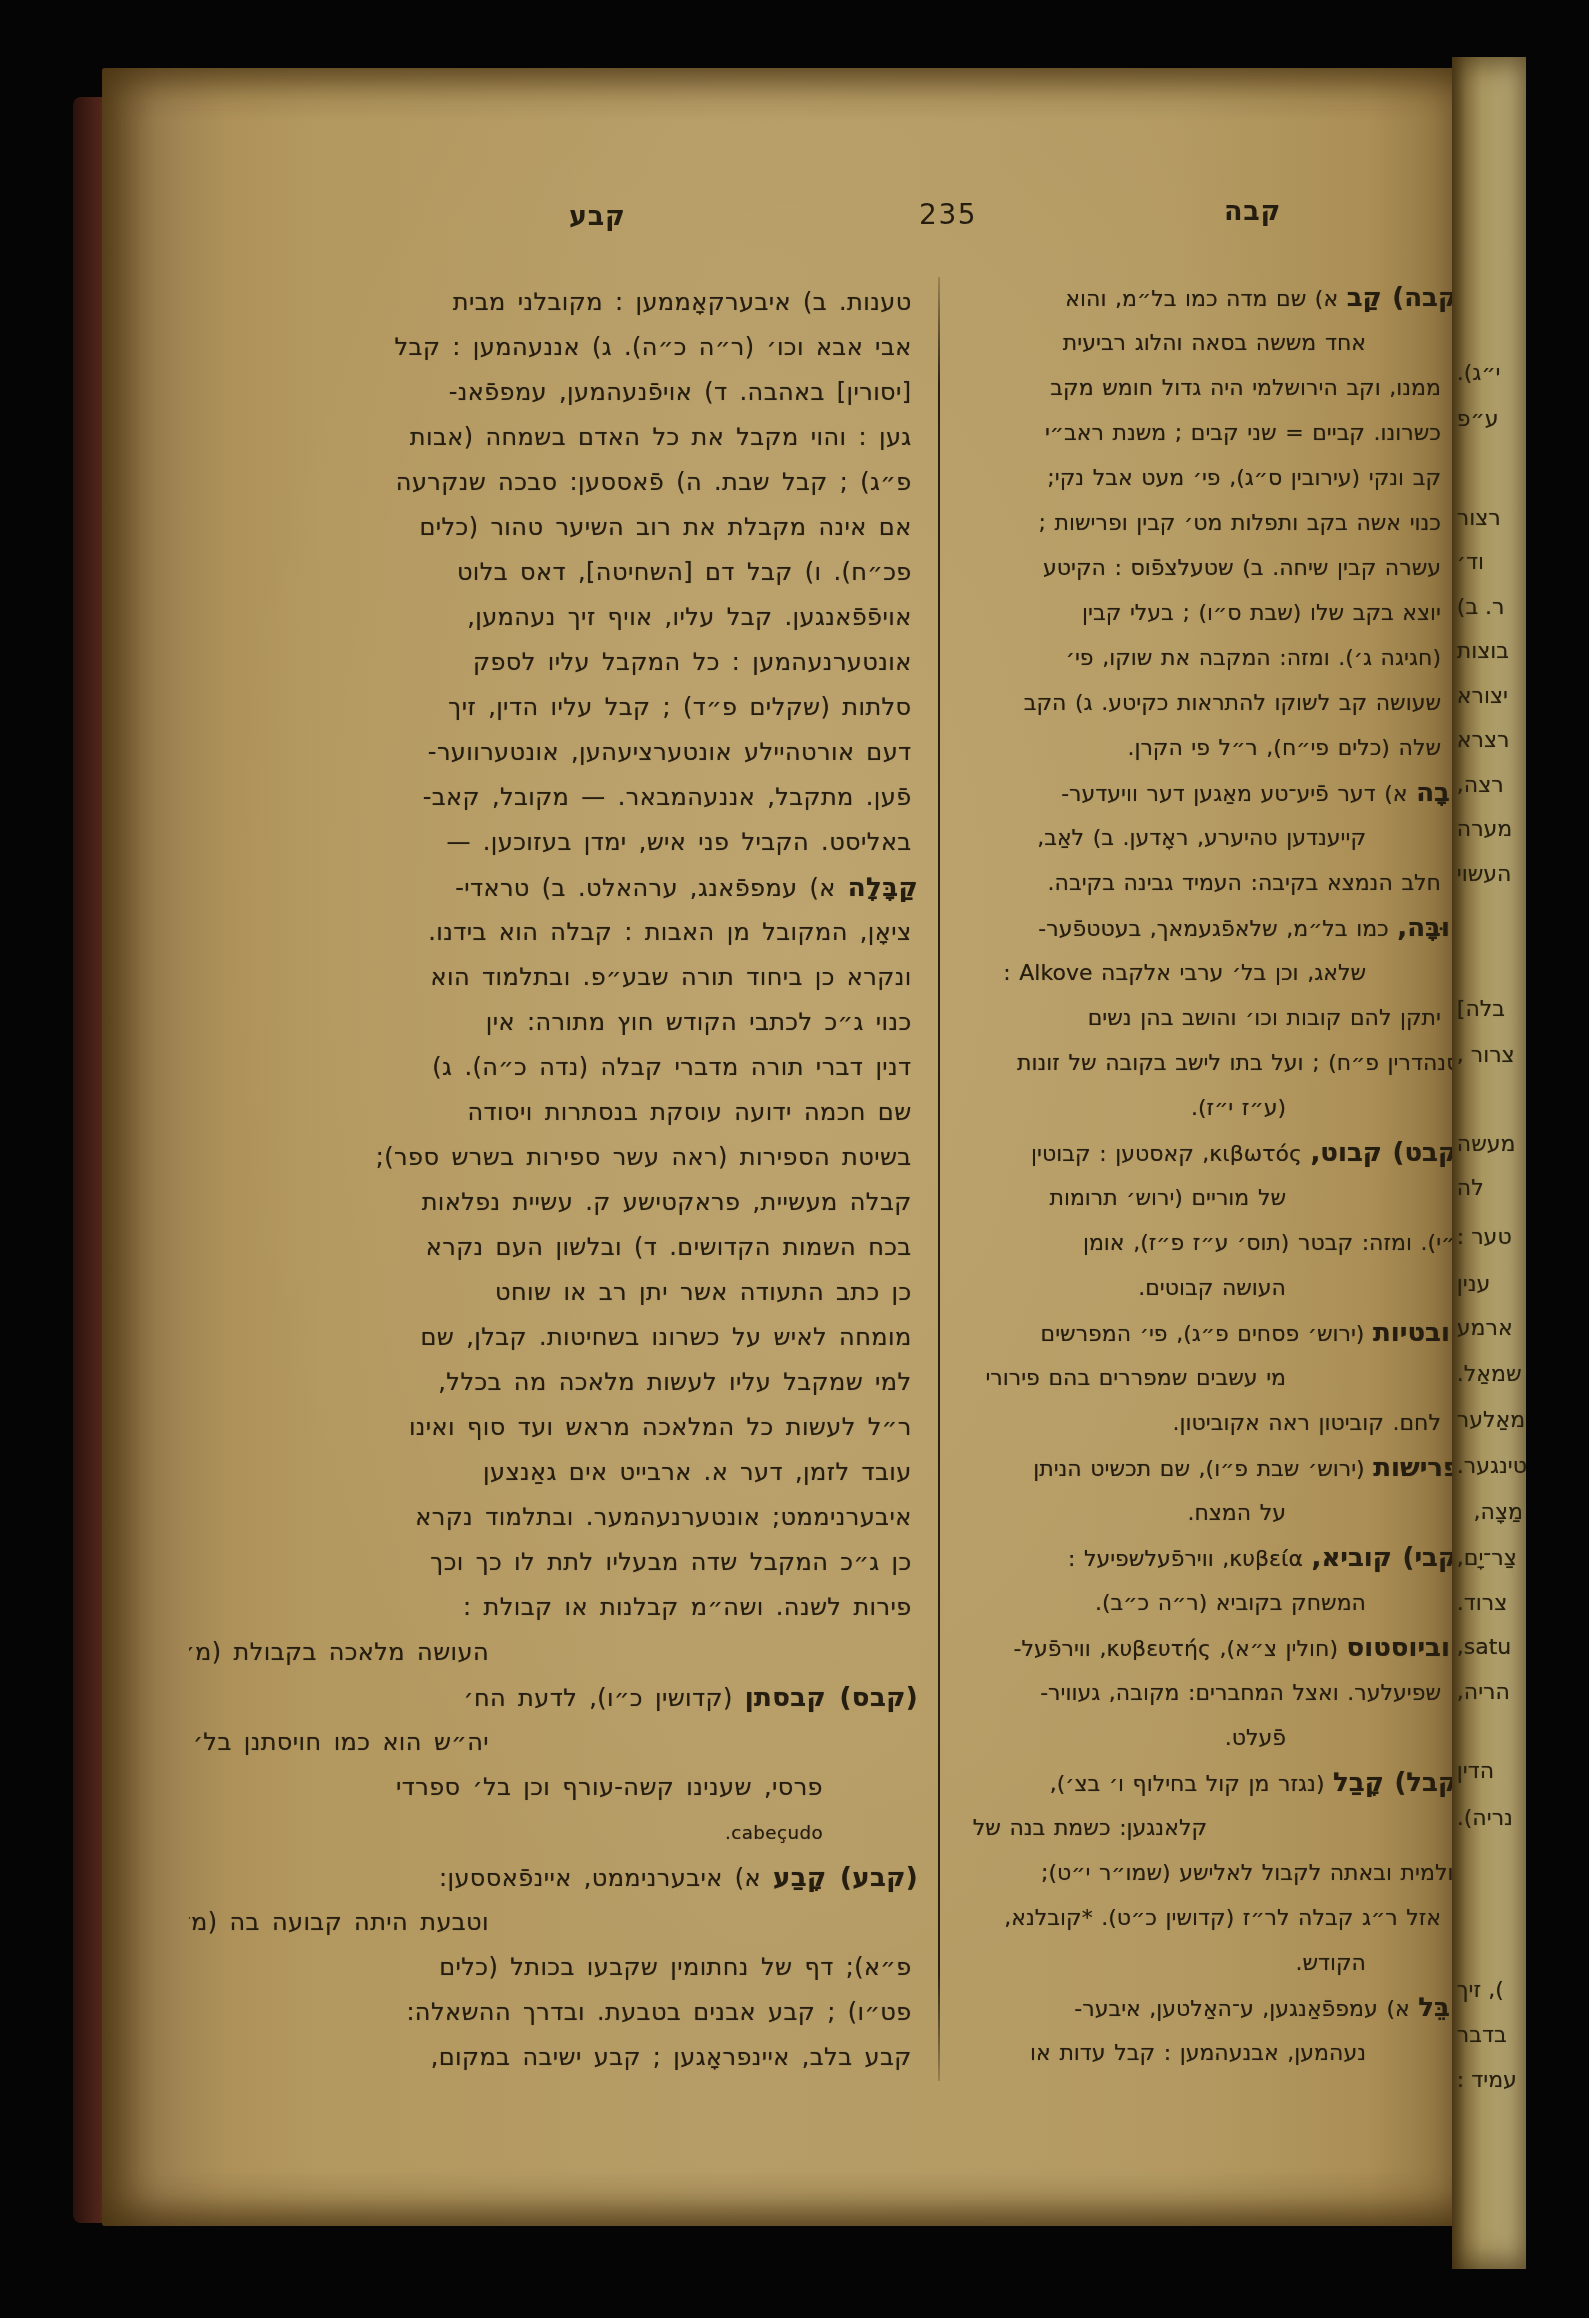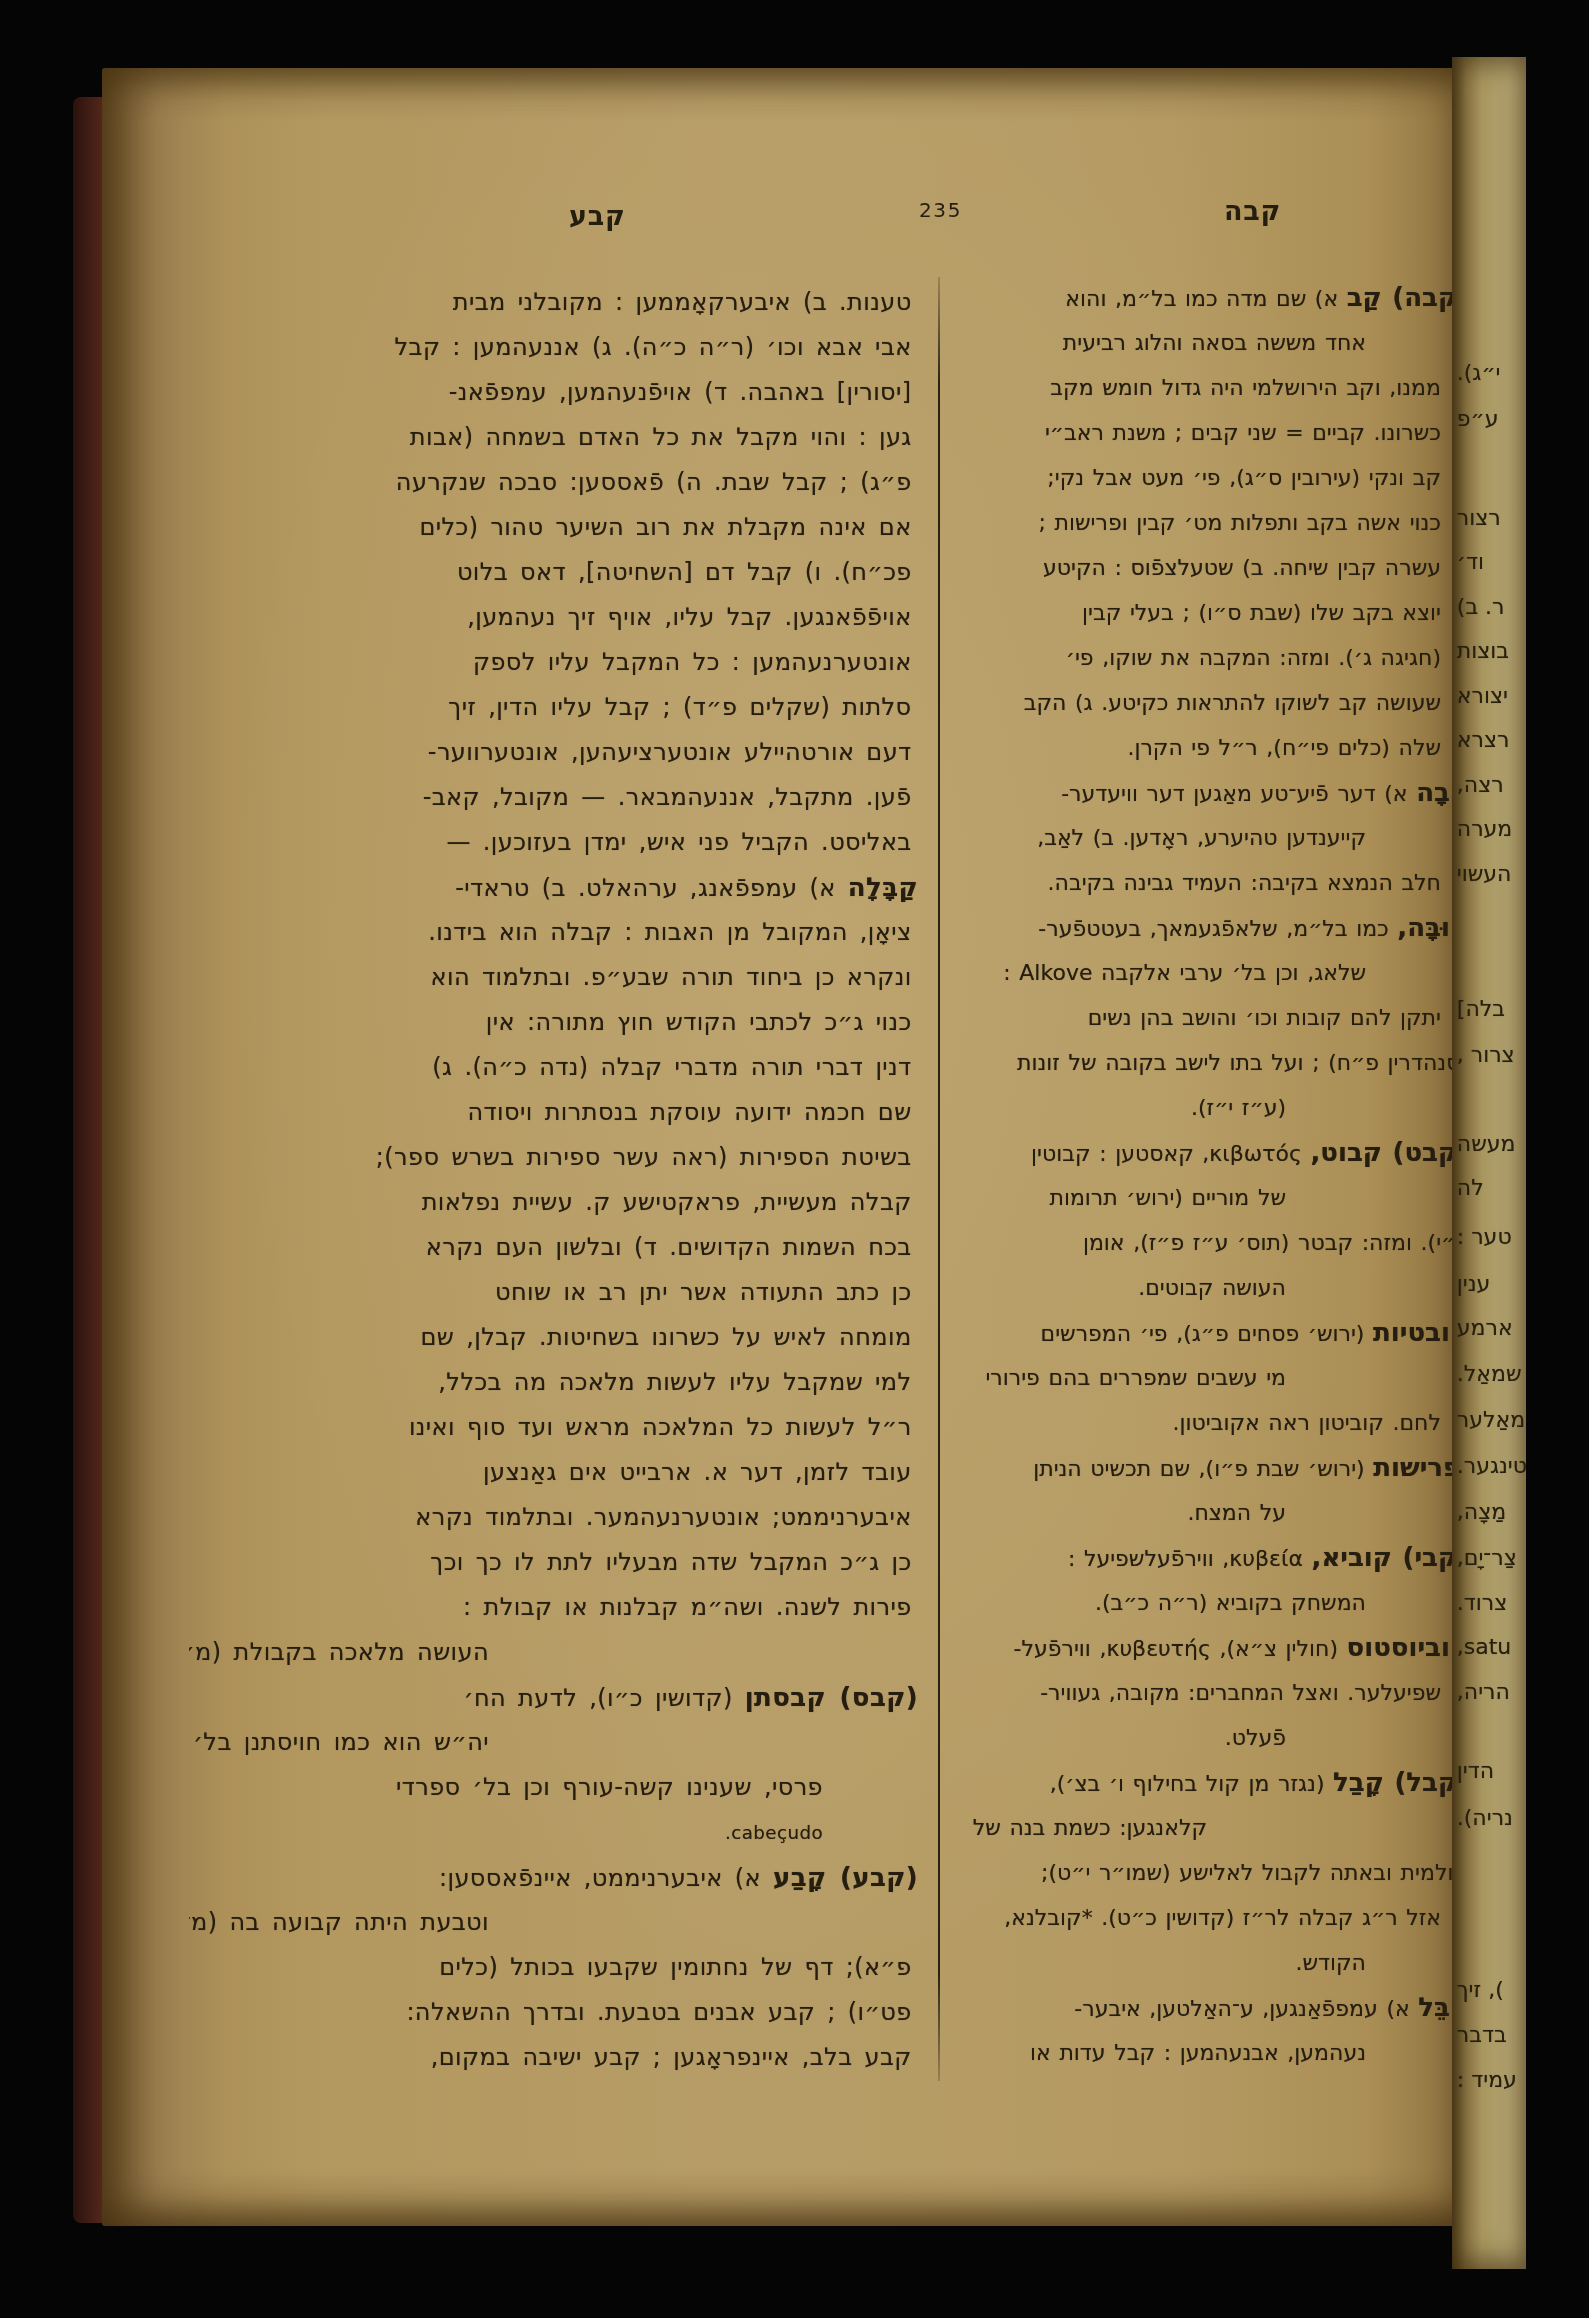--- a/index.html
+++ b/index.html
@@ -32,21 +32,21 @@
   .sliver{
     position:absolute;left:1452px;top:57px;width:74px;height:2212px;
     background:linear-gradient(to right,#55431f 0%,#8a7544 18%,#a8965f 40%,#b2a26f 75%,#b5a573 100%);
     box-shadow:inset 0 9.5px 24px rgba(60,42,14,.5), inset 0 -11px 24px rgba(60,42,14,.5);
     color:#27200f;
   }
   .hdr{
     position:absolute;font-weight:700;font-size:27px;letter-spacing:0.8px;color:#241d10;
   }
   .pgnum{
-    position:absolute;font-size:20px;font-weight:400;letter-spacing:1.6px;color:#241d10;
+    position:absolute;font-size:28px;font-weight:400;letter-spacing:1.6px;color:#241d10;
   }
   .divider{
     position:absolute;left:938px;top:277px;width:2.4px;height:1804px;
     background:linear-gradient(to bottom,rgba(30,22,8,.2),#2a2112 6%,#2a2112 94%,rgba(30,22,8,.2));
   }
   .col{
     position:absolute;direction:rtl;text-align:right;overflow:hidden;
     color:#241d10;
   }
   #col-right{left:943px;top:275px;width:526px;height:1824px;font-size:22px;word-spacing:1.6px;}
@@ -182,21 +182,21 @@
     <div class="frag" style="top: 938px;">בלה]</div>
     <div class="frag" style="top: 984px;">צרור ,</div>
     <div class="frag" style="top: 1073px;">מעשה</div>
     <div class="frag" style="top: 1117px;">לה</div>
     <div class="frag" style="top: 1166px;">טער :</div>
     <div class="frag" style="top: 1213px;">ענין</div>
     <div class="frag" style="top: 1257px;">ארמע</div>
     <div class="frag" style="top: 1303px;">שמאַל.</div>
     <div class="frag" style="top: 1349px;">מאַלער</div>
     <div class="frag" style="top: 1395px;">טינגער.</div>
-    <div class="frag" style="top: 1441px;">מַצָה,</div>
+    <div class="frag" style="top: 1441px; text-align: center;">מַצָה,</div>
     <div class="frag" style="top: 1487px;">צַר־יָם,</div>
     <div class="frag" style="top: 1532px;">צרוד.</div>
     <div class="frag" style="top: 1576px;">satu,</div>
     <div class="frag" style="top: 1621px;">הריה,</div>
     <div class="frag" style="top: 1700px;">הדין</div>
     <div class="frag" style="top: 1747px;">נריה).</div>
     <div class="frag" style="top: 1919px;">), זיך</div>
     <div class="frag" style="top: 1964px;">בדבר</div>
     <div class="frag" style="top: 2009px;">עמיד :</div>
   </div>

